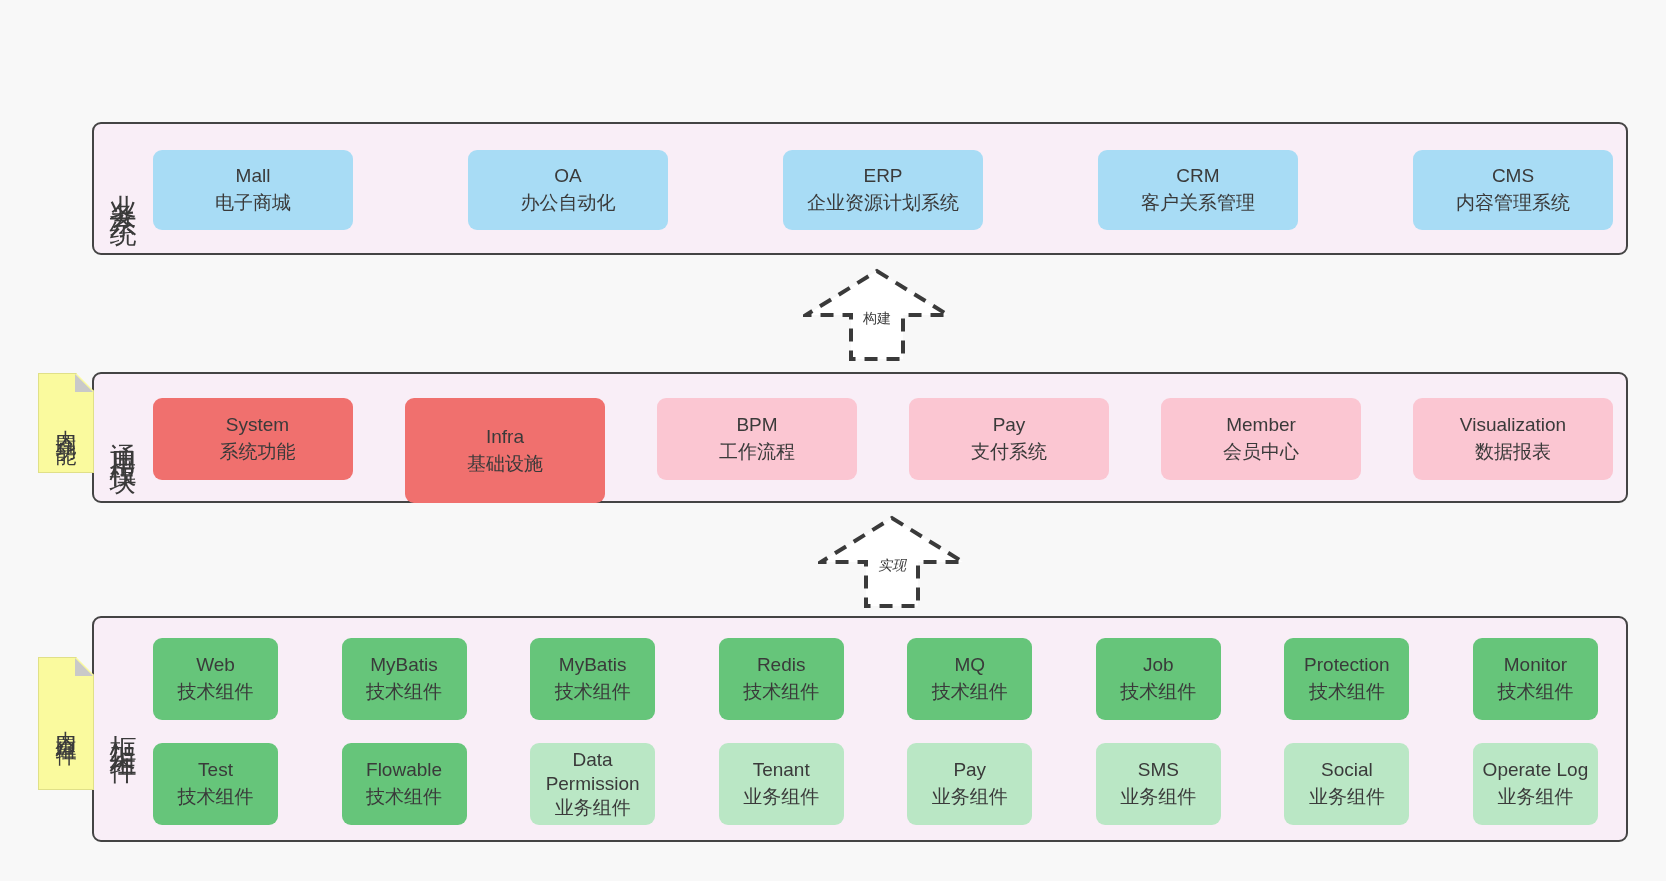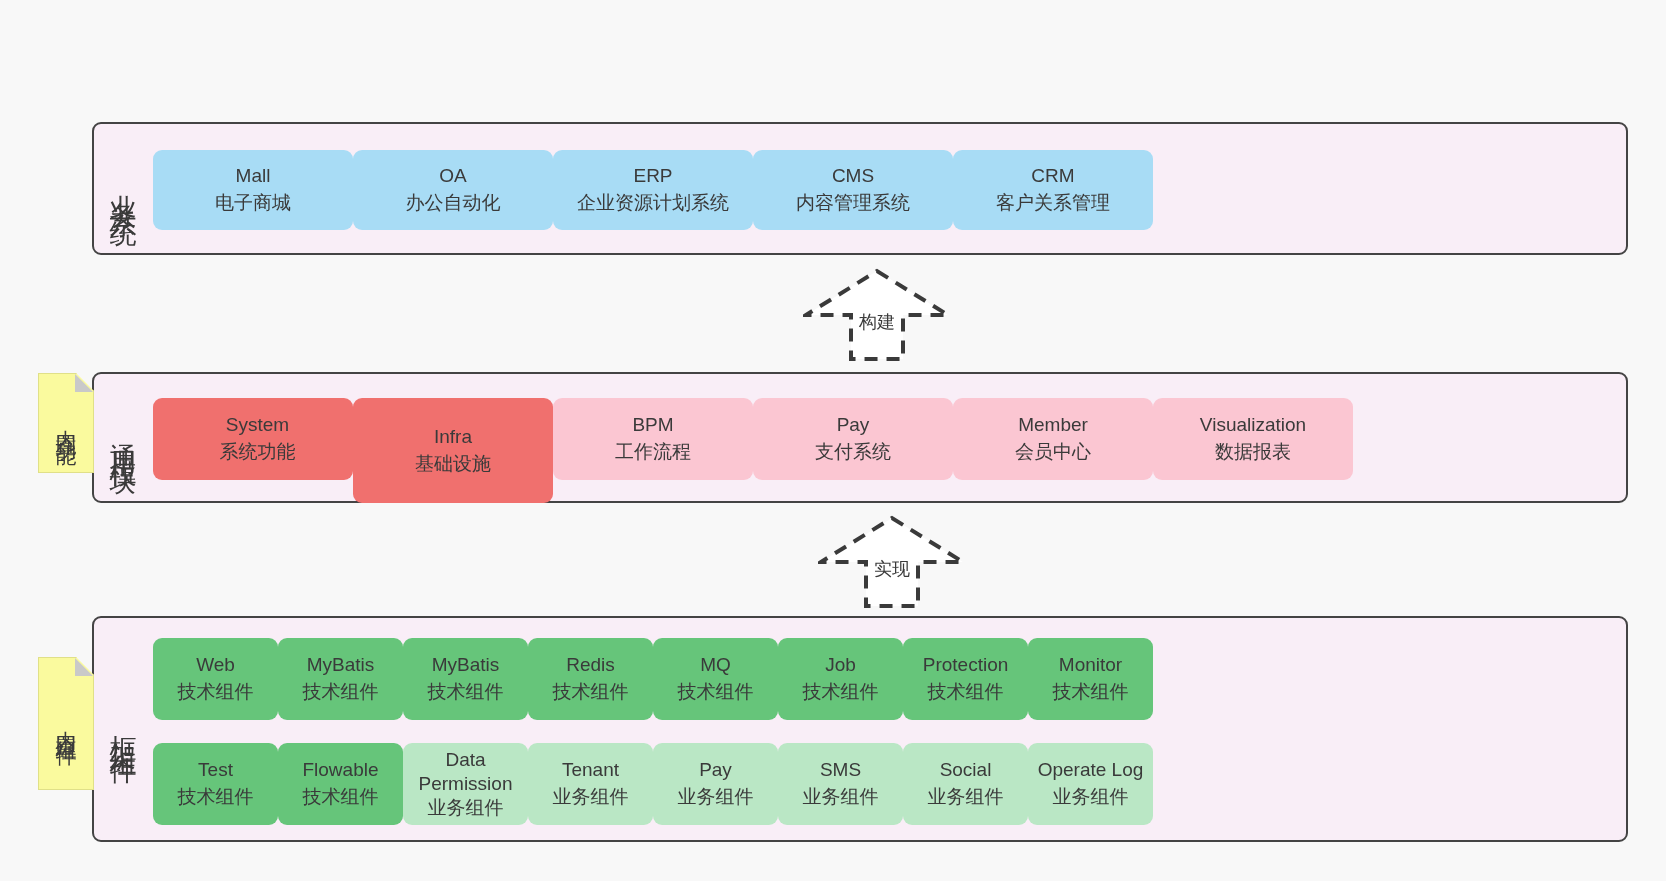--- a/index.html
+++ b/index.html
@@ -16,21 +16,21 @@
   .layer{
     position:absolute;left:92px;width:1536px;box-sizing:border-box;
     background:var(--panel);border:2px solid var(--border);border-radius:9px;
   }
   .vlabel{
     position:absolute;left:8px;top:0;height:100%;width:42px;
     display:flex;align-items:center;justify-content:center;
     writing-mode:vertical-rl;text-orientation:upright;
     font-size:27px;letter-spacing:8px;color:var(--text);
   }
-  .row{position:absolute;display:flex;}
+  .row{position:absolute;display:flex;justify-content:space-between;}
   .row6{left:59px;right:13px;}
   .row8{left:59px;right:28px;}
   .box{
     box-sizing:border-box;border-radius:9px;padding:2px 6px;
     display:flex;flex-direction:column;align-items:center;justify-content:center;
     text-align:center;font-size:19px;line-height:1.42;color:var(--text);
   }
   .row6 .box{width:200px;height:80px;}
   .row8 .box{width:125px;height:82px;}
   .c-blue{background:var(--blue);}
@@ -50,21 +50,21 @@
     font-size:21px;letter-spacing:5px;color:var(--text);
   }
   .sticky-fold{
     position:absolute;top:0;right:0;width:18px;height:18px;
     background:var(--fold);clip-path:polygon(0 0,100% 100%,0 100%);
   }
   .arrow{position:absolute;width:148px;height:94px;}
   .arrow svg{display:block;width:148px;height:94px;}
   .arrow-label{
     position:absolute;top:42px;left:50%;transform:translateX(-50%);
-    background:#ffffff;font-size:18px;padding:0 3px;white-space:nowrap;
+    background:#ffffff;font-size:14px;padding:0 3px;white-space:nowrap;
     color:var(--text);
   }
 </style>
 </head>
 <body>
 
 <div class="layer" style="top:122px;height:133px;">
   <div class="vlabel">业务系统</div>
   <div class="row row6" style="top:26px;">
     <div class="box c-blue">
@@ -73,26 +73,26 @@
     </div>
     <div class="box c-blue">
       <div>OA</div>
       <div>办公自动化</div>
     </div>
     <div class="box c-blue">
       <div>ERP</div>
       <div>企业资源计划系统</div>
     </div>
     <div class="box c-blue">
+      <div>CRM</div>
+      <div>客户关系管理</div>
+    </div>
+    <div class="box c-blue">
       <div>CMS</div>
       <div>内容管理系统</div>
-    </div>
-    <div class="box c-blue">
-      <div>CRM</div>
-      <div>客户关系管理</div>
     </div>
   </div>
 </div>
 
 <div class="arrow" style="left:803px;top:268px;">
   <svg viewBox="0 0 148 94">
     <polygon points="74,3 145,47 100,47 100,91 48,91 48,47 3,47" fill="#ffffff" stroke="#3a3a3a" stroke-width="4" stroke-dasharray="13 9" stroke-linejoin="miter"></polygon>
   </svg>
   <div class="arrow-label">构建</div>
 </div>
@@ -125,21 +125,21 @@
       <div>Member</div>
       <div>会员中心</div>
     </div>
     <div class="box c-pink" style="height:82px;">
       <div>Visualization</div>
       <div>数据报表</div>
     </div>
   </div>
 </div>
 
-<div class="arrow" style="left:818px;top:515px;">
+<div class="arrow" style="left:818px;top:515px;font-style:italic;">
   <svg viewBox="0 0 148 94">
     <polygon points="74,3 145,47 100,47 100,91 48,91 48,47 3,47" fill="#ffffff" stroke="#3a3a3a" stroke-width="4" stroke-dasharray="13 9" stroke-linejoin="miter"></polygon>
   </svg>
   <div class="arrow-label">实现</div>
 </div>
 
 <div class="sticky" style="top:657px;height:133px;">
   <div class="sticky-fold"></div>
   <div class="sticky-text">内置组件</div>
 </div>

